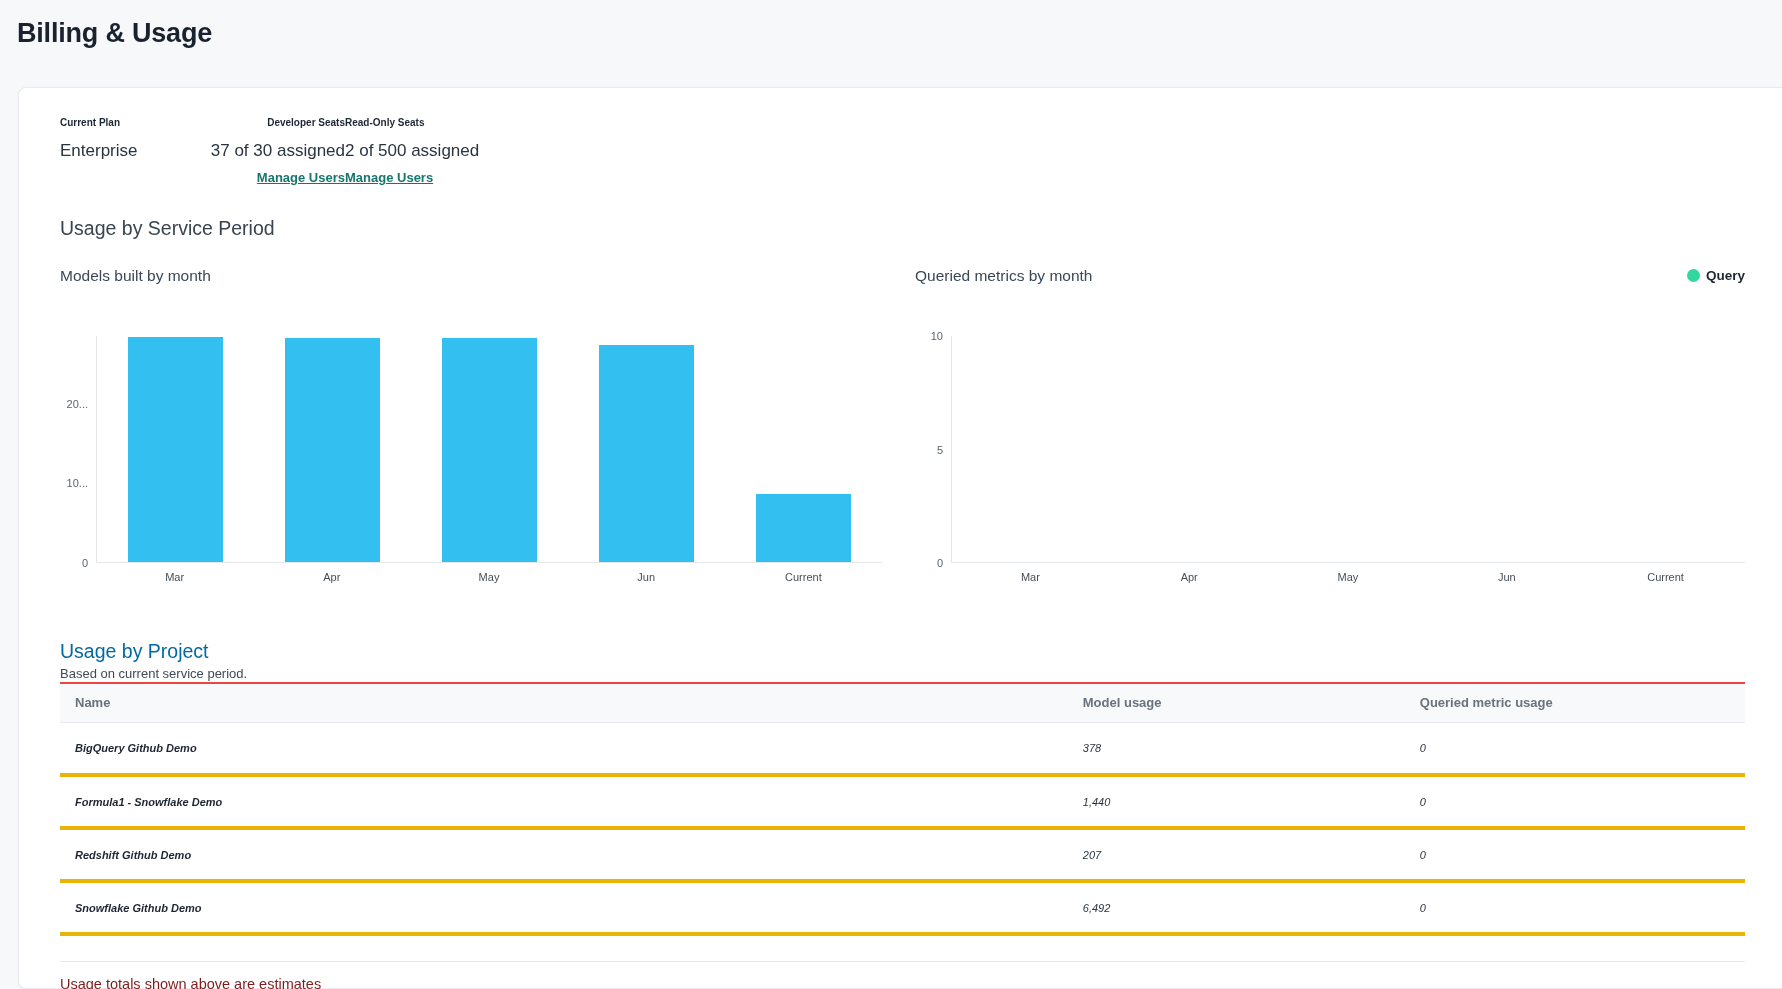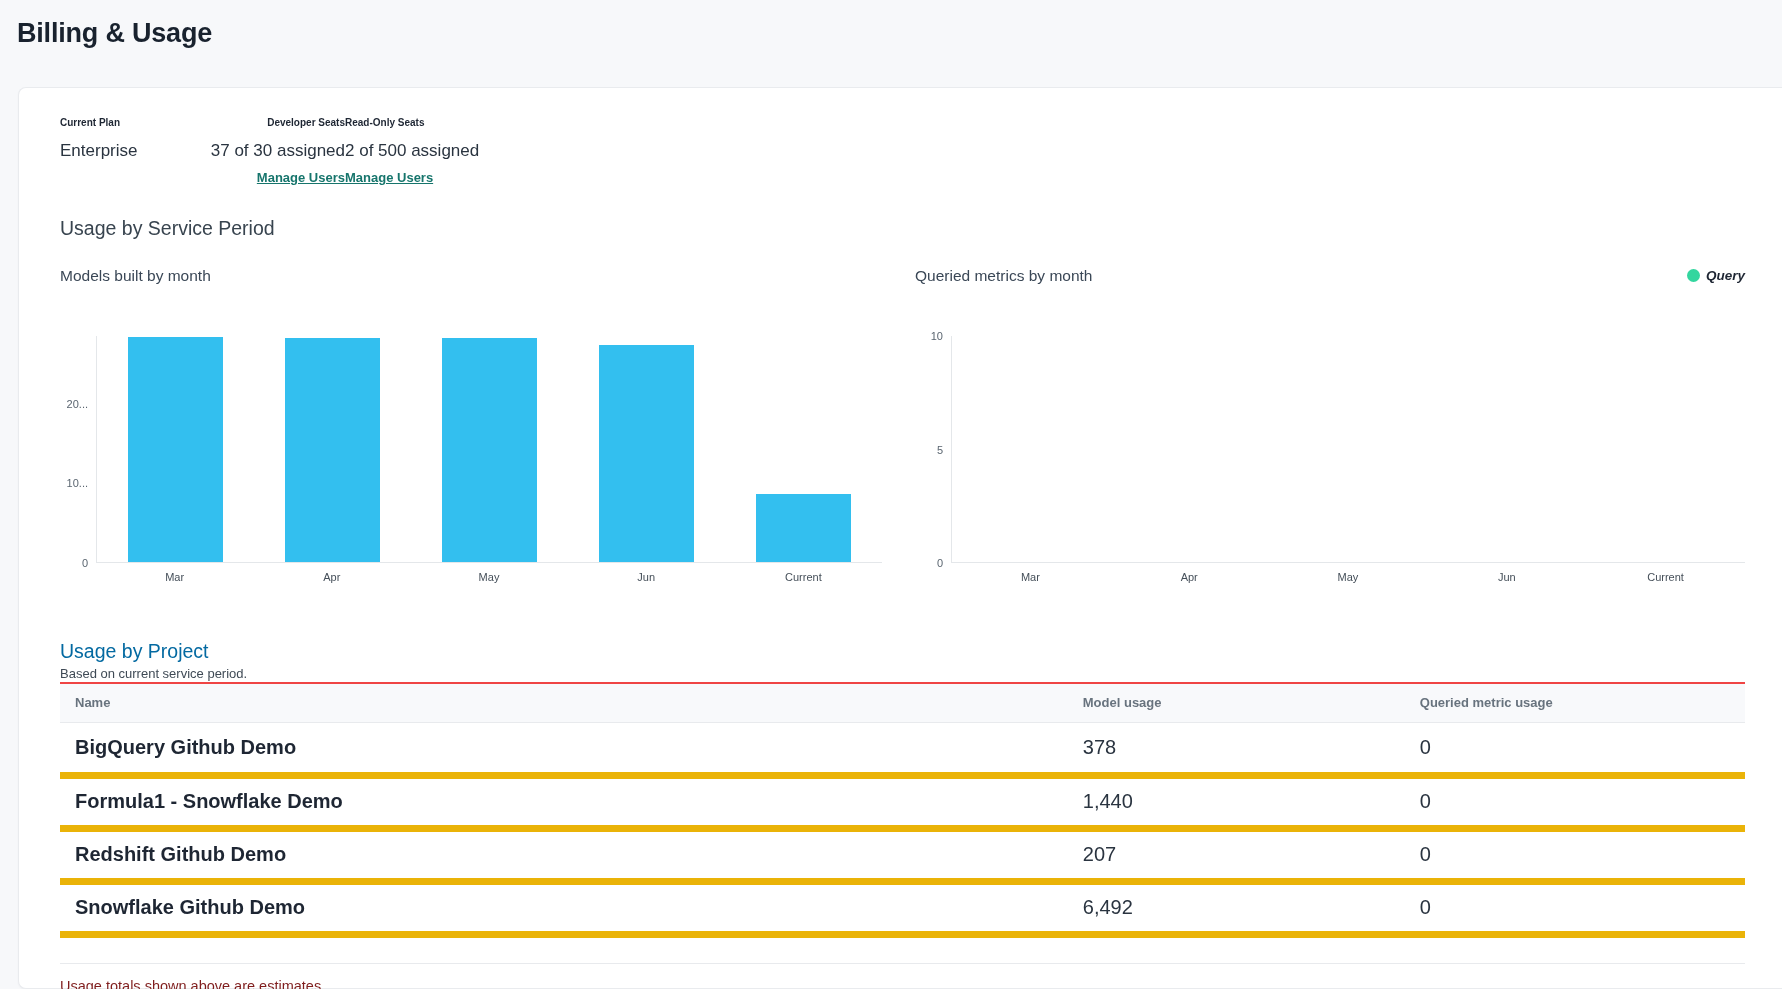--- a/index.html
+++ b/index.html
@@ -48,21 +48,21 @@
   }
 
   
   .charts { display:flex; margin-top:26px; }
   .chart-box-left { width:822px; flex:none; }
   .chart-box-right { flex:1; margin-left:33px; }
   .chart-title-row { display:flex; justify-content:space-between; align-items:center; height:19px; }
   .chart-title { font-size:15.5px; color:#3a4756; line-height:19px; }
   .legend { display:flex; align-items:center; }
   .legend-dot { width:13px; height:13px; border-radius:50%; margin-right:6px; }
-  .legend-label { font-size:13.5px; font-weight:700; color:#1e2633;font-style:italic; }
+  .legend-label { font-size:13.5px; font-weight:700; color:#1e2633; }
 
   .chart { margin-top:51px; }
   .chart-inner { display:flex; }
   .y-axis { width:36px; position:relative; height:227px; flex:none; }
   .y-tick {
     position:absolute; right:8px; transform:translateY(50%);
     font-size:11px; color:#5a6570; white-space:nowrap;
   }
   .plot {
     flex:1; position:relative; height:227px;
@@ -79,22 +79,22 @@
   table { width:100%; border-collapse:collapse; table-layout:fixed; margin-top:1px; }
   thead th {
     background:#f8f9fb;
     text-align:left; font-size:13px; font-weight:600; color:#68737e;
     height:39px; padding:0;
     border-top:2px solid #ef4444; border-bottom:1px solid #e8eaed;
   }
   thead th.first { padding-left:15px; }
   tbody td {
     height:53px; padding:0;
-    border-bottom:7px solid #eab308;
-    font-size:20px; color:#2a3440;
+    border-bottom:4px solid #eab308;
+    font-size:11px; color:#2a3440;font-style:italic;
   }
   tbody td.name { font-weight:700; color:#1e2633; padding-left:15px; }
 
   .table-bottom-gap { height:26px; border-bottom:1px solid #e8eaed; }
   .footer-note { margin-top:13px; font-size:14.5px; color:#7f1d1d; line-height:18px; }
 </style>
 </head>
 <body>
 
 <div class="page-title">Billing &amp; Usage</div>

